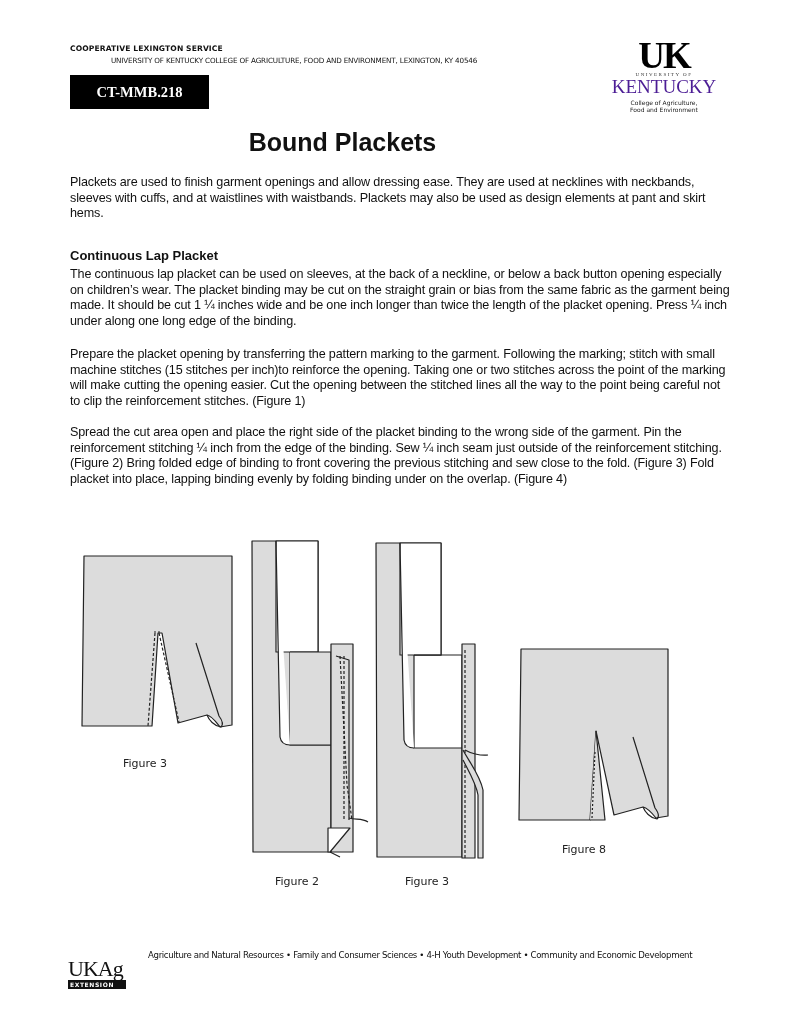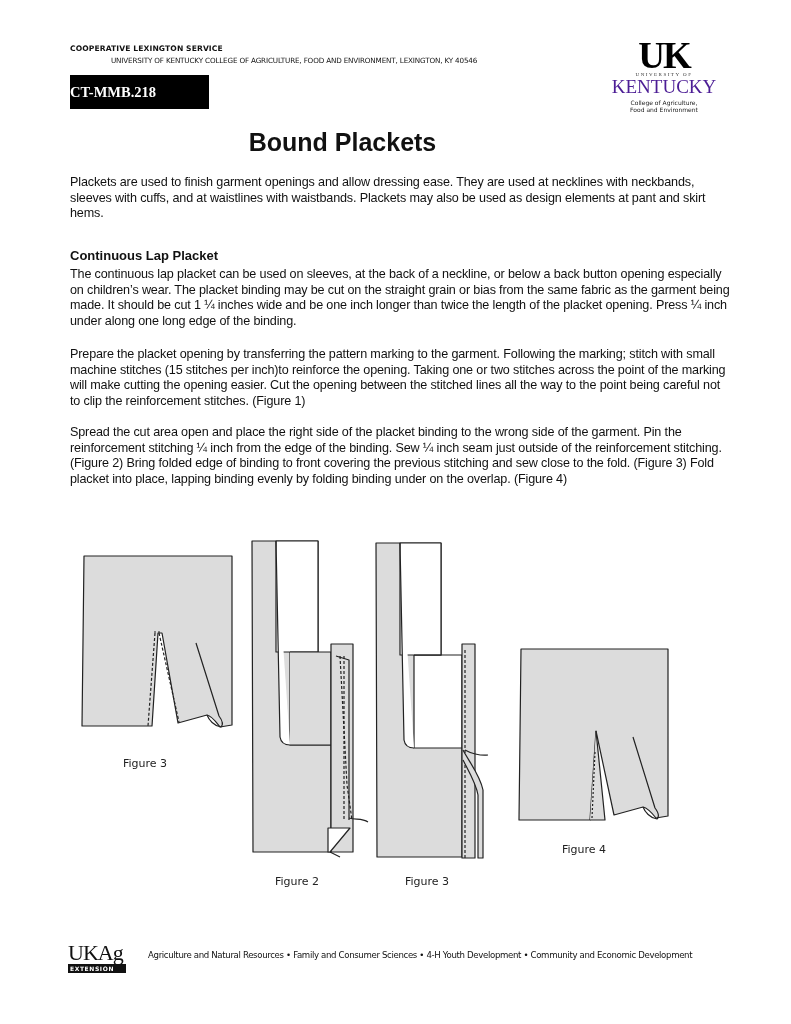--- a/index.html
+++ b/index.html
@@ -1,31 +1,31 @@
 <!DOCTYPE html>
 <html><head>
 <meta charset="utf-8">
 <style>
   html, body { margin:0; padding:0; background:#ffffff; }
   body { width:791px; height:1024px; position:relative; overflow:hidden; font-family:"Liberation Sans", sans-serif; color:#111; }
   .abs { position:absolute; }
   .ces { left:70px; top:44px; font-family:"DejaVu Sans", sans-serif; font-weight:bold; font-size:7.6px; letter-spacing:0.1px; }
   .univ { left:70px; top:56px; font-family:"DejaVu Sans", sans-serif; font-size:7.2px; letter-spacing:-0.15px; white-space:nowrap;padding-left:41px; }
-  .pubbox { left:70px; top:75px; width:139px; height:34px; background:#000; color:#fff; font-family:"Liberation Serif", serif; font-weight:bold; font-size:14.5px; display:flex; align-items:center; justify-content:flex-start; }
+  .pubbox { left:70px; top:75px; width:139px; height:34px; background:#000; color:#fff; font-family:"Liberation Serif", serif; font-weight:bold; font-size:14.5px; display:flex; align-items:center; justify-content:center; }
   .logo { left:600px; top:40px; width:128px; height:88px; text-align:center; }
   .logo .uk { font-family:"Liberation Serif", serif; font-weight:bold; font-size:37px; line-height:32px; letter-spacing:-2px; color:#000; }
   .logo .uof { font-family:"Liberation Serif", serif; font-size:5px; letter-spacing:1.5px; line-height:6px; color:#333; }
   .logo .ky { font-family:"Liberation Serif", serif; font-size:19px; line-height:18px; letter-spacing:0px; color:#4c1d95; }
   .logo .col { font-family:"DejaVu Sans", sans-serif; font-size:6px; line-height:7px; color:#222; margin-top:3px; }
   .title { left:0; width:685px; top:128px; text-align:center; font-weight:bold; font-size:25px; }
   .para { left:70px; width:660px; font-size:12.6px; line-height:15.5px; letter-spacing:-0.15px; }
   .h2 { left:70px; top:248px; font-weight:bold; font-size:13px; }
   .figlabel { font-family:"DejaVu Sans", sans-serif; font-size:11px; color:#222; }
   .footer-logo { left:68px; top:942px; width:66px; height:36px; }
-  .footer-logo .ukag { font-family:"Liberation Serif", serif; font-size:22px; line-height:22px; letter-spacing:-1px; color:#111; }
+  .footer-logo .ukag { font-family:"Liberation Serif", serif; font-size:22px; line-height:22px; letter-spacing:-1px; color:#111;margin-top:16px; }
   .footer-logo .ext { background:#111; color:#fff; font-family:"DejaVu Sans", sans-serif; font-weight:bold; font-size:6px; letter-spacing:0.6px; width:56px; height:9px; line-height:9px; padding-left:2px; }
   .footer-text { left:148px; top:950px; font-family:"DejaVu Sans", sans-serif; font-size:8.6px; letter-spacing:-0.35px; white-space:nowrap; color:#111; }
   svg.fig { position:absolute; left:0; top:0; }
 </style>
 </head>
 <body>
 
 <div class="abs ces">COOPERATIVE LEXINGTON SERVICE</div>
 <div class="abs univ">UNIVERSITY OF KENTUCKY COLLEGE OF AGRICULTURE, FOOD AND ENVIRONMENT, LEXINGTON, KY 40546</div>
 <div class="abs pubbox">
@@ -88,19 +88,19 @@
       <path d="M633,737 L655,808 C658,812 660,816 657,819 C650,818 645,812 643,807" fill="none"></path>
       <path d="M596,731 L605,820 L590,820"></path>
       <path d="M595,752 L592,818" fill="none" stroke-dasharray="2,2"></path>
     </g>
   </g>
 </svg>
 
 <div class="abs figlabel" style="left:123px; top:757px;">Figure 3</div>
 <div class="abs figlabel" style="left:275px; top:875px;">Figure 2</div>
 <div class="abs figlabel" style="left:405px; top:875px;">Figure 3</div>
-<div class="abs figlabel" style="left:562px; top:843px;">Figure 4</div>
+<div class="abs figlabel" style="left:562px; top:843px;">Figure 8</div>
 
 <div class="abs footer-logo">
   <div class="ukag">UKAg</div>
   <div class="ext">EXTENSION</div>
 </div>
 <div class="abs footer-text">Agriculture and Natural Resources • Family and Consumer Sciences • 4-H Youth Development • Community and Economic Development</div>
 
 </body></html>

